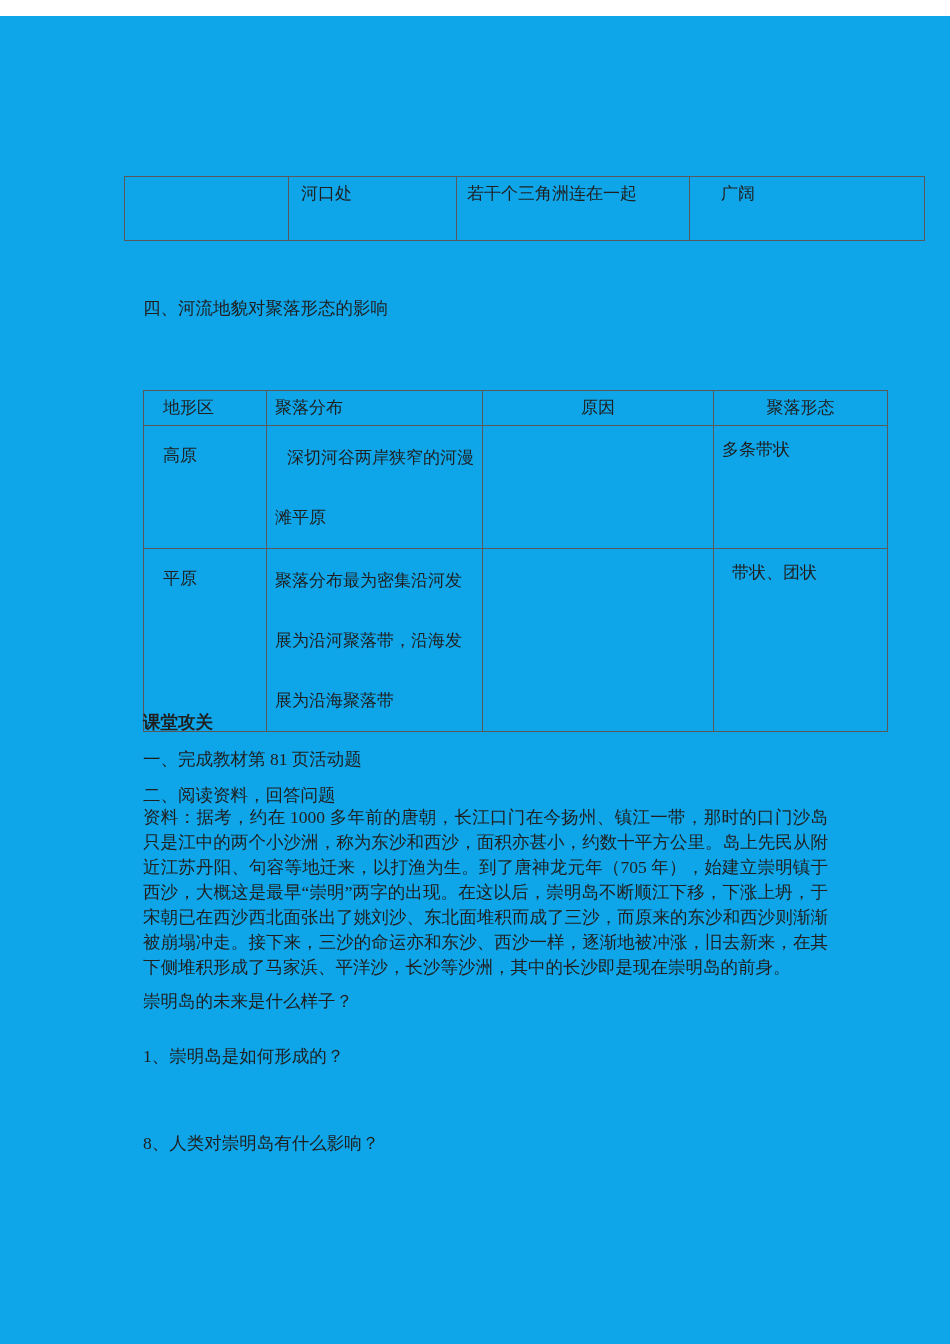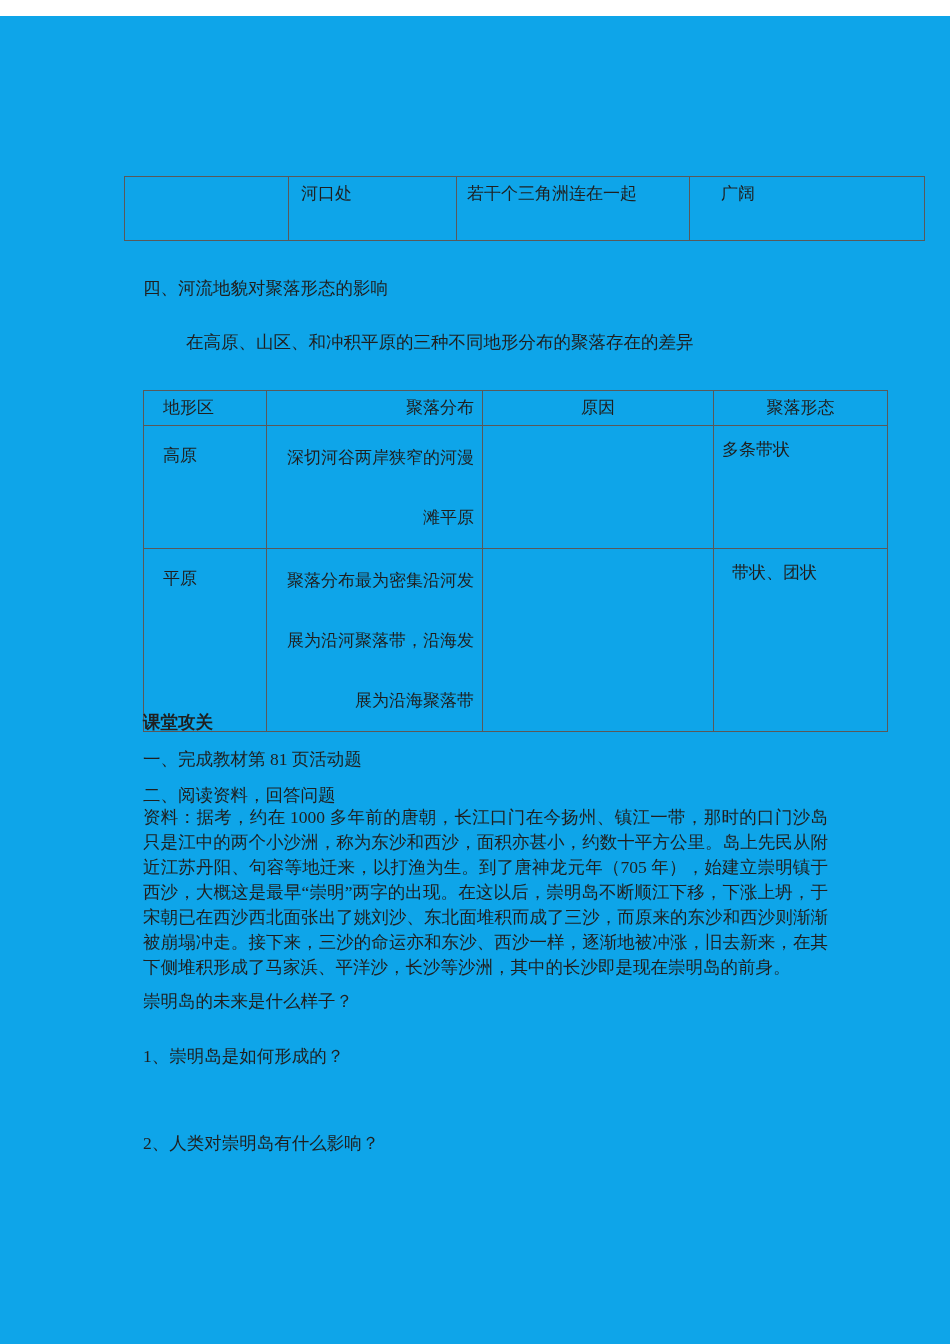--- a/index.html
+++ b/index.html
@@ -27,27 +27,27 @@
 
   
   .t1 { left: 124px; top: 160px; width: 703px; }
   .t1 td { height: 58px; padding-top: 5px; }
   .t1 .c0 { width: 147px; }
   .t1 .c1 { width: 147px; padding-left: 12px; }
   .t1 .c2 { width: 214px; padding-left: 10px; }
   .t1 .c3 { width: 195px; padding-left: 31px; }
 
   
-  .sec-title { position: absolute; left: 143px; top: 260px; white-space: nowrap; }
+  .sec-title { position: absolute; left: 143px; top: 280px; white-space: nowrap; }
   .sec-sub   { position: absolute; left: 186px; top: 314px; white-space: nowrap; }
 
   
   .t2 { left: 143px; top: 374px; width: 665px; }
   .t2 .c0 { width: 95px; }
-  .t2 .c1 { width: 199px; text-align: right; }
+  .t2 .c1 { width: 199px; }
   .t2 .c2 { width: 214px; }
   .t2 .c3 { width: 157px; }
   .t2 th { height: 29px; padding-top: 5px; }
   .t2 .th0 { padding-left: 19px; }
   .t2 .th2, .t2 .th3 { text-align: center; border-radius: 14px; }
   .t2 .r0 td { height: 77px; }
   .t2 .r1 td { height: 71px; }
   .t2 .r2 td { height: 117px; }
   .t2 .region { padding-left: 19px; padding-top: 8px; line-height: 44px; }
   .t2 .dist   { line-height: 60px; padding-top: 2px; }
@@ -77,21 +77,20 @@
         <tr>
       <td class="c0"></td>
       <td class="c1">河口处</td>
       <td class="c2">若干个三角洲连在一起</td>
       <td class="c3">广阔</td>
     </tr>
   </tbody>
     </table>
 
   <div class="sec-title">四、河流地貌对聚落形态的影响</div>
-  <div class="sec-sub">在高原、山区、和冲积平原的三种不同地形分布的聚落存在的差异</div>
 
   <table class="t2">
     <tbody>
         <tr>
       <th class="c0 th0">地形区</th>
       <th class="c1 th1">聚落分布</th>
       <th class="c2 th2">原因</th>
       <th class="c3 th3">聚落形态</th>
     </tr>
     <tr class="r0">
@@ -108,15 +107,15 @@
     </tr>
   </tbody>
     </table>
 
   <div class="kt-head">课堂攻关</div>
   <div class="task-1">一、完成教材第 81 页活动题</div>
   <div class="task-2">二、阅读资料，回答问题</div>
   <div class="material">资料：据考，约在 1000 多年前的唐朝，长江口门在今扬州、镇江一带，那时的口门沙岛只是江中的两个小沙洲，称为东沙和西沙，面积亦甚小，约数十平方公里。岛上先民从附近江苏丹阳、句容等地迁来，以打渔为生。到了唐神龙元年（705 年），始建立崇明镇于西沙，大概这是最早“崇明”两字的出现。在这以后，崇明岛不断顺江下移，下涨上坍，于宋朝已在西沙西北面张出了姚刘沙、东北面堆积而成了三沙，而原来的东沙和西沙则渐渐被崩塌冲走。接下来，三沙的命运亦和东沙、西沙一样，逐渐地被冲涨，旧去新来，在其下侧堆积形成了马家浜、平洋沙，长沙等沙洲，其中的长沙即是现在崇明岛的前身。</div>
   <div class="future-q">崇明岛的未来是什么样子？</div>
   <div class="q1">1、崇明岛是如何形成的？</div>
-  <div class="q2">2、人类对崇明岛有什么影响？</div>
+  <div class="q2">8、人类对崇明岛有什么影响？</div>
 
 </div>
 
 </body></html>

